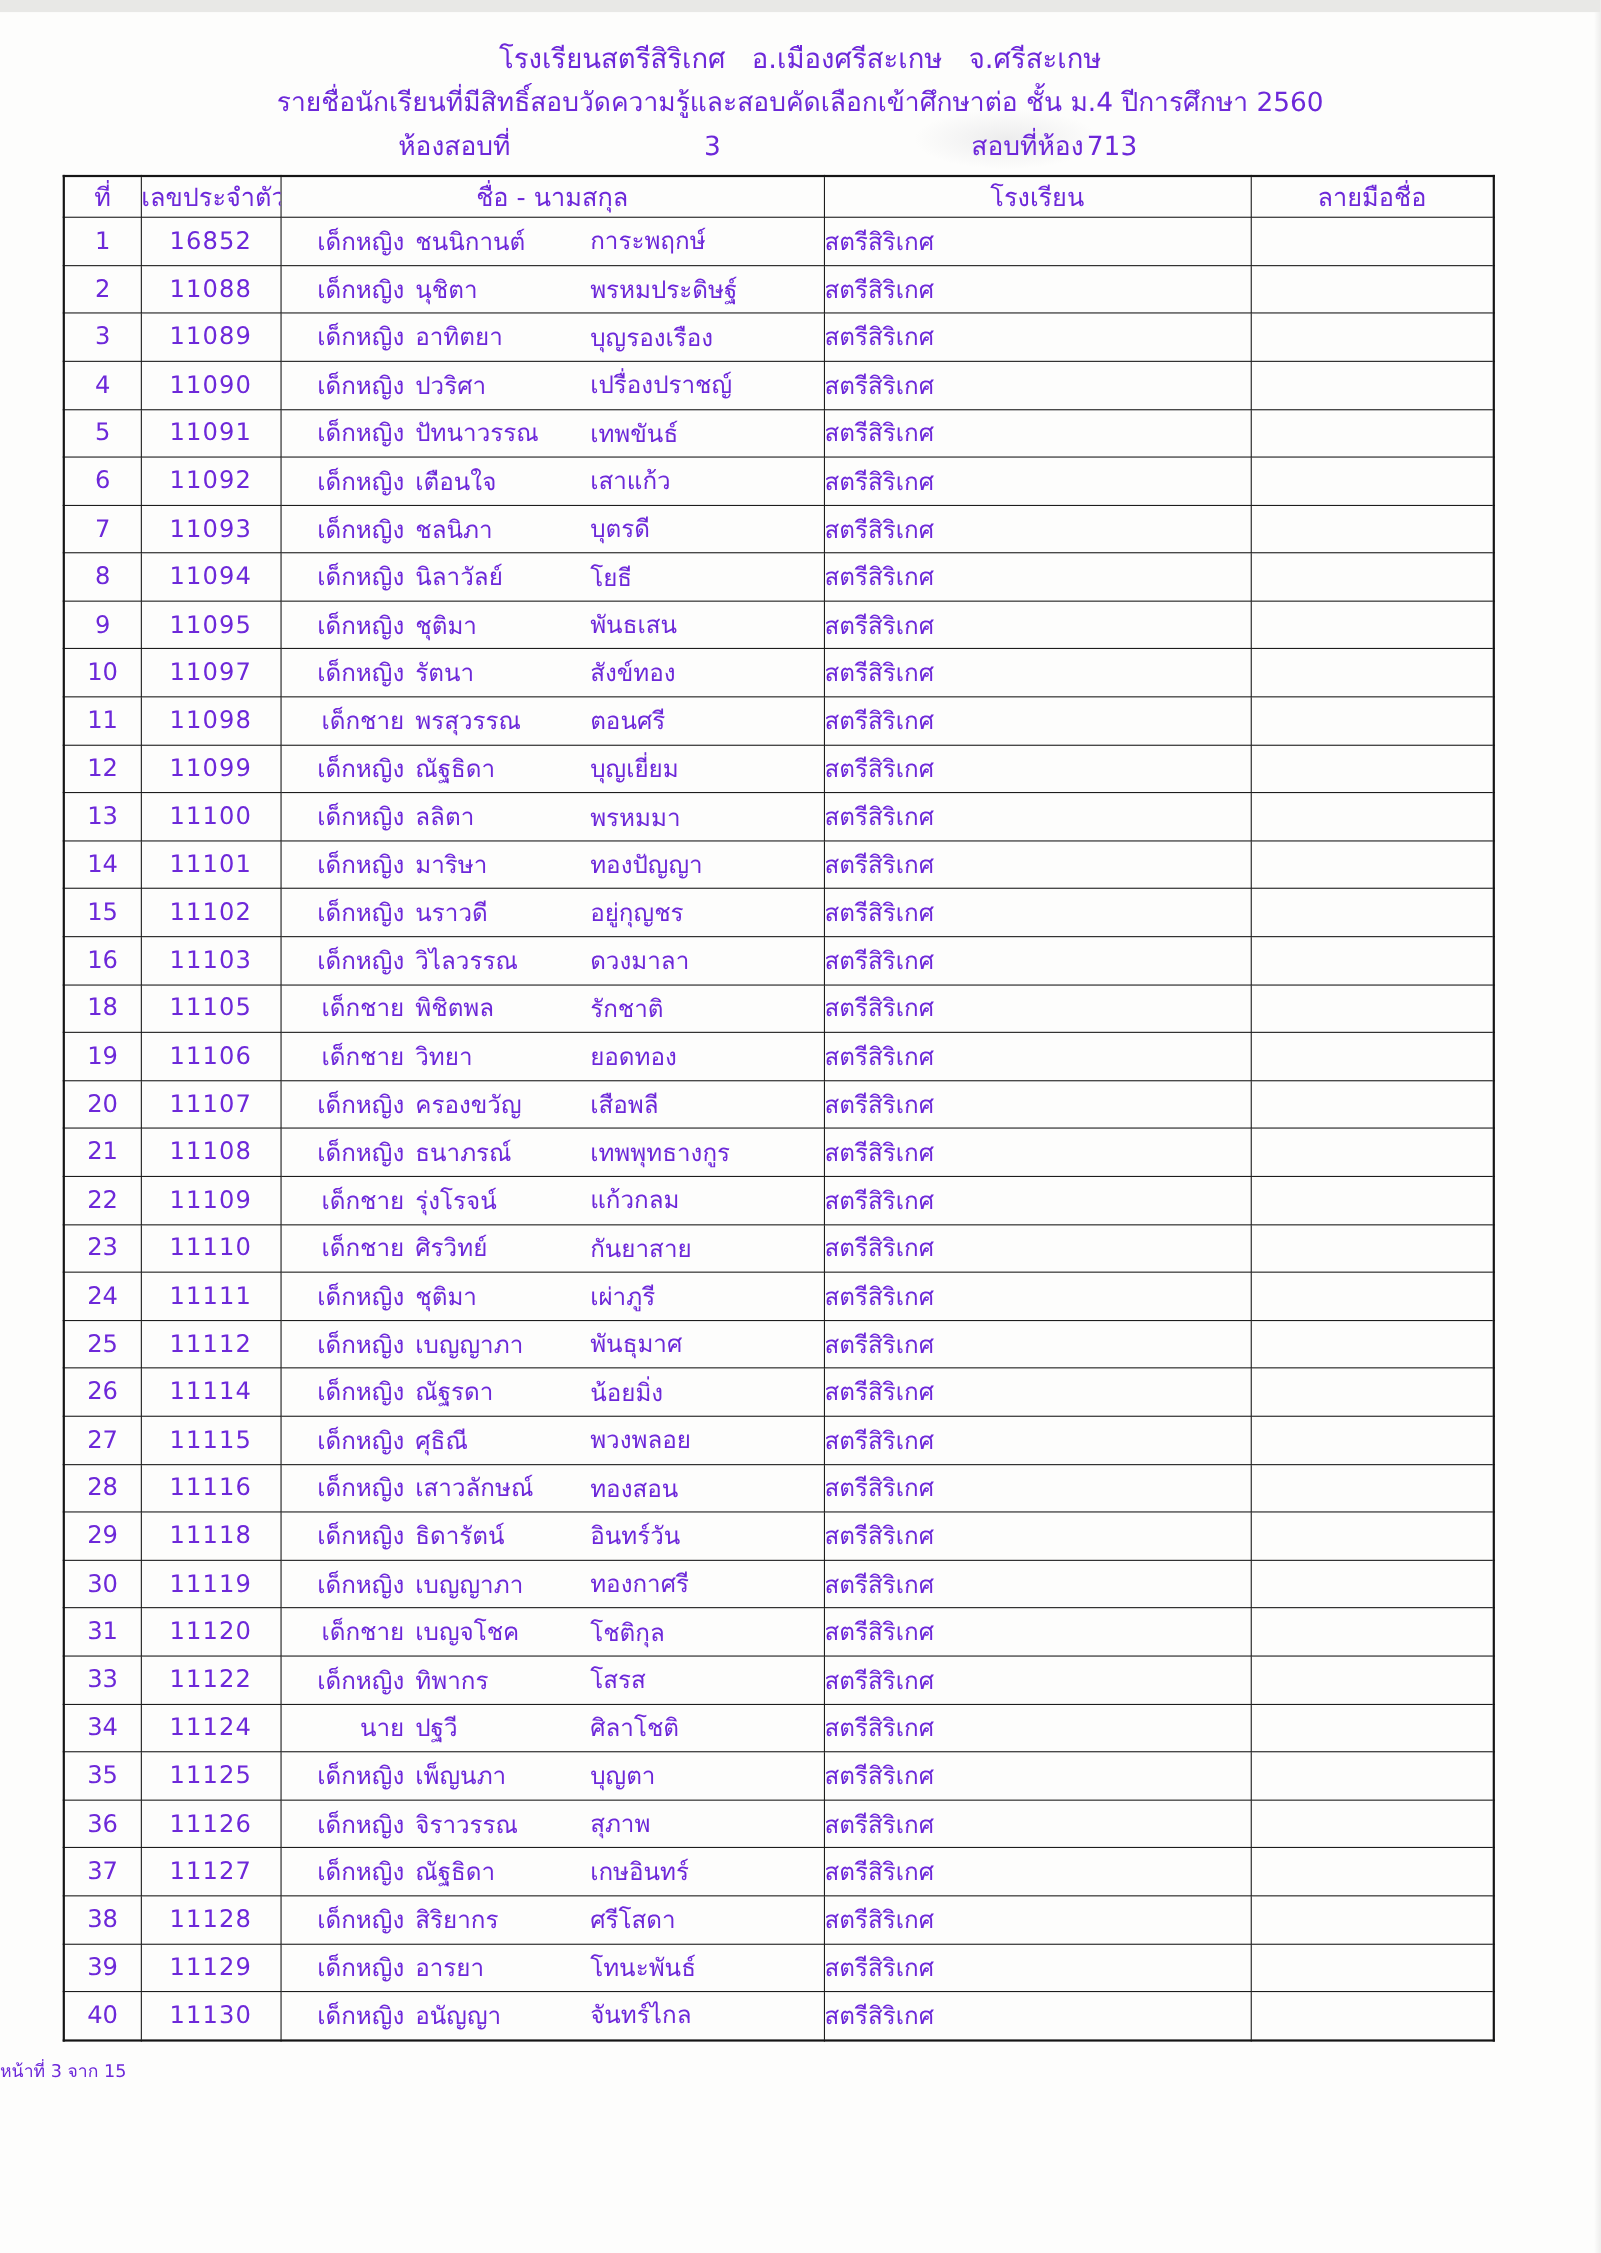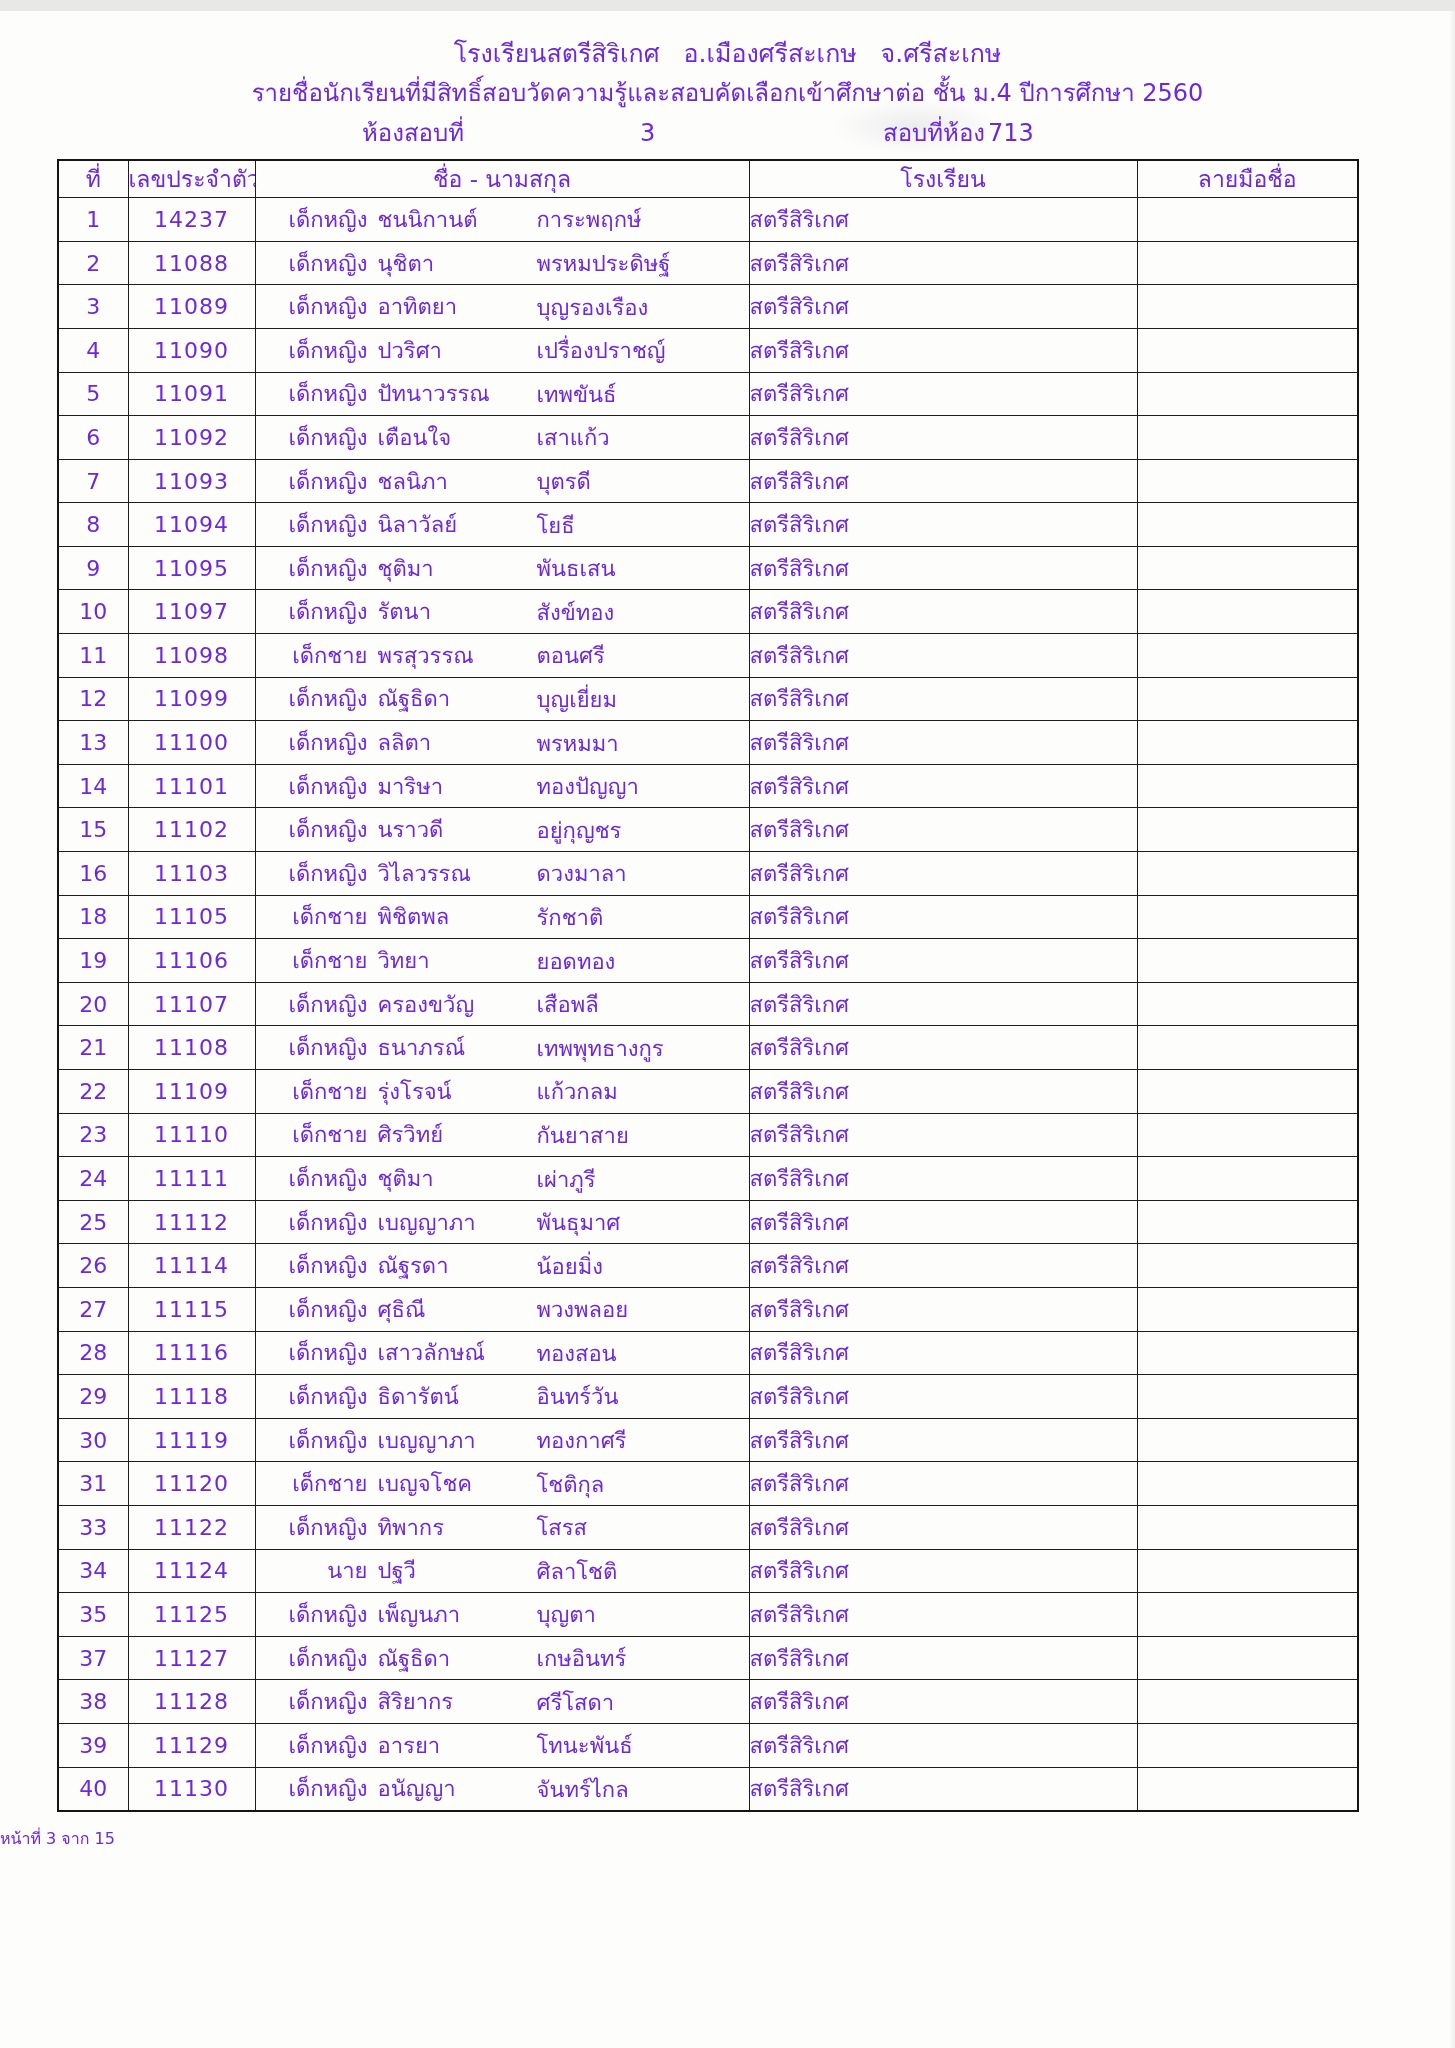--- a/index.html
+++ b/index.html
@@ -140,21 +140,21 @@
         <th>ที่</th>
         <th>เลขประจำตัว</th>
         <th>ชื่อ - นามสกุล</th>
         <th>โรงเรียน</th>
         <th>ลายมือชื่อ</th>
       </tr>
     </thead>
     <tbody id="roster-body">
         <tr>
           <td class="c-no">1</td>
-          <td class="c-id">14237</td>
+          <td class="c-id">16852</td>
           <td class="c-name"><span class="t-title">เด็กหญิง</span><span class="t-first">ชนนิกานต์</span><span class="t-last">การะพฤกษ์</span></td>
           <td class="c-school">สตรีสิริเกศ</td>
           <td class="c-sign"></td>
         </tr>
         <tr>
           <td class="c-no">2</td>
           <td class="c-id">11088</td>
           <td class="c-name"><span class="t-title">เด็กหญิง</span><span class="t-first">นุชิตา</span><span class="t-last">พรหมประดิษฐ์</span></td>
           <td class="c-school">สตรีสิริเกศ</td>
           <td class="c-sign"></td>
@@ -370,20 +370,27 @@
           <td class="c-sign"></td>
         </tr>
         <tr>
           <td class="c-no">35</td>
           <td class="c-id">11125</td>
           <td class="c-name"><span class="t-title">เด็กหญิง</span><span class="t-first">เพ็ญนภา</span><span class="t-last">บุญตา</span></td>
           <td class="c-school">สตรีสิริเกศ</td>
           <td class="c-sign"></td>
         </tr>
         <tr>
+          <td class="c-no">36</td>
+          <td class="c-id">11126</td>
+          <td class="c-name"><span class="t-title">เด็กหญิง</span><span class="t-first">จิราวรรณ</span><span class="t-last">สุภาพ</span></td>
+          <td class="c-school">สตรีสิริเกศ</td>
+          <td class="c-sign"></td>
+        </tr>
+        <tr>
           <td class="c-no">37</td>
           <td class="c-id">11127</td>
           <td class="c-name"><span class="t-title">เด็กหญิง</span><span class="t-first">ณัฐธิดา</span><span class="t-last">เกษอินทร์</span></td>
           <td class="c-school">สตรีสิริเกศ</td>
           <td class="c-sign"></td>
         </tr>
         <tr>
           <td class="c-no">38</td>
           <td class="c-id">11128</td>
           <td class="c-name"><span class="t-title">เด็กหญิง</span><span class="t-first">สิริยากร</span><span class="t-last">ศรีโสดา</span></td>

